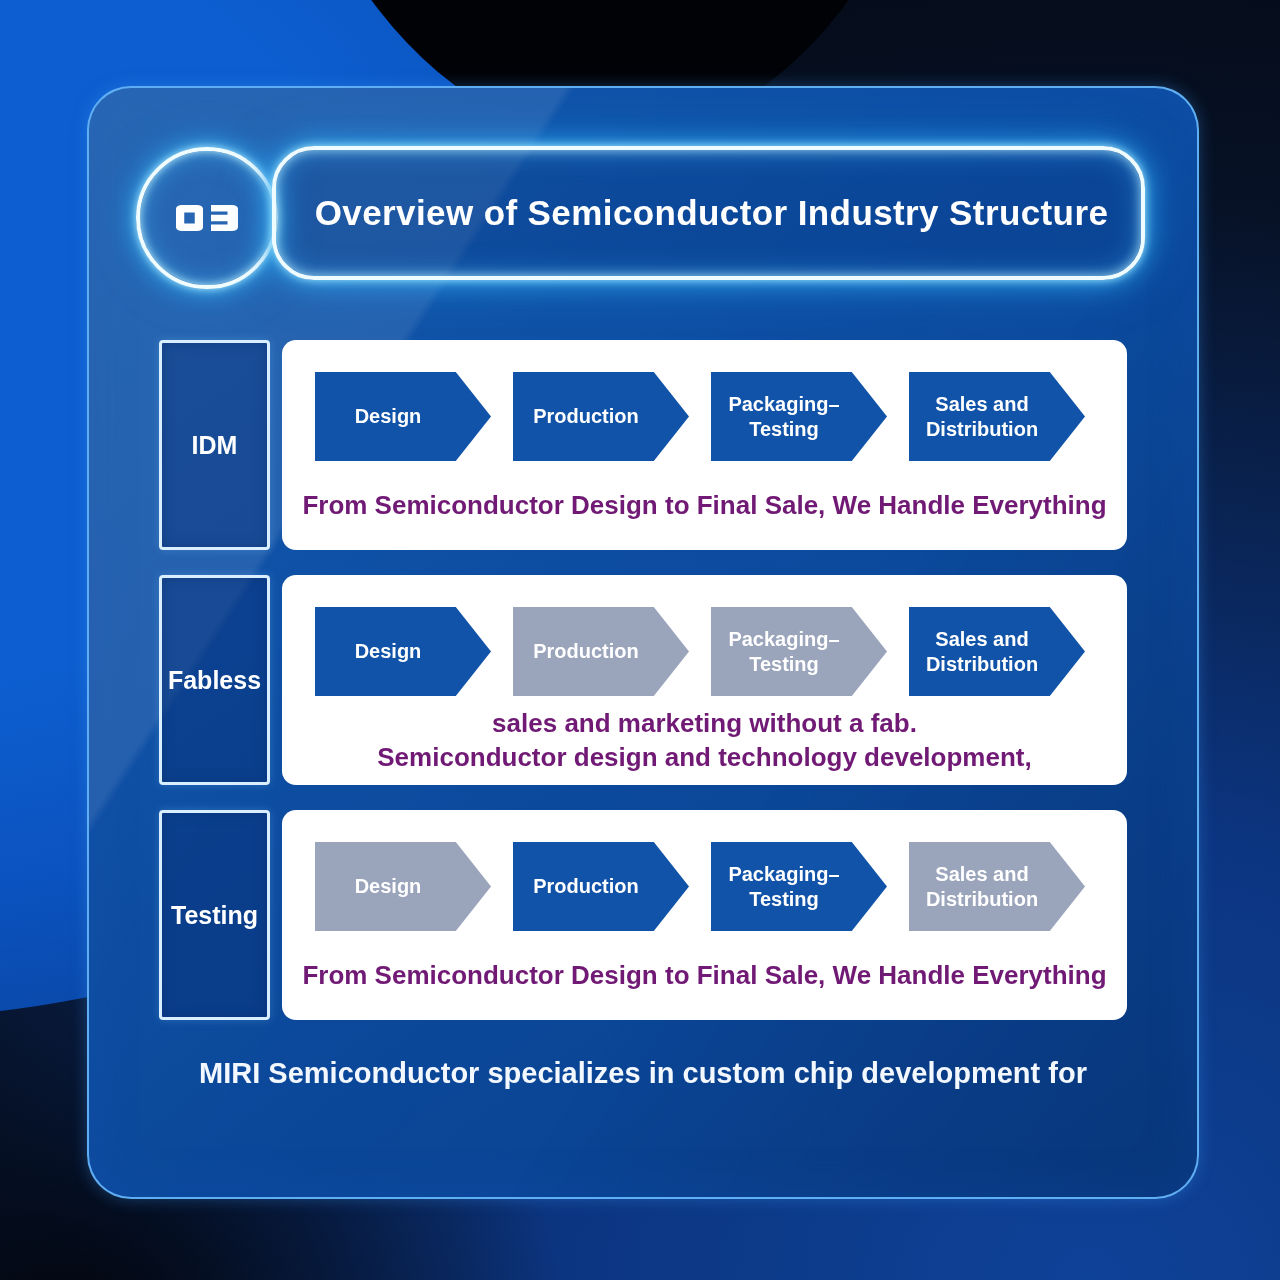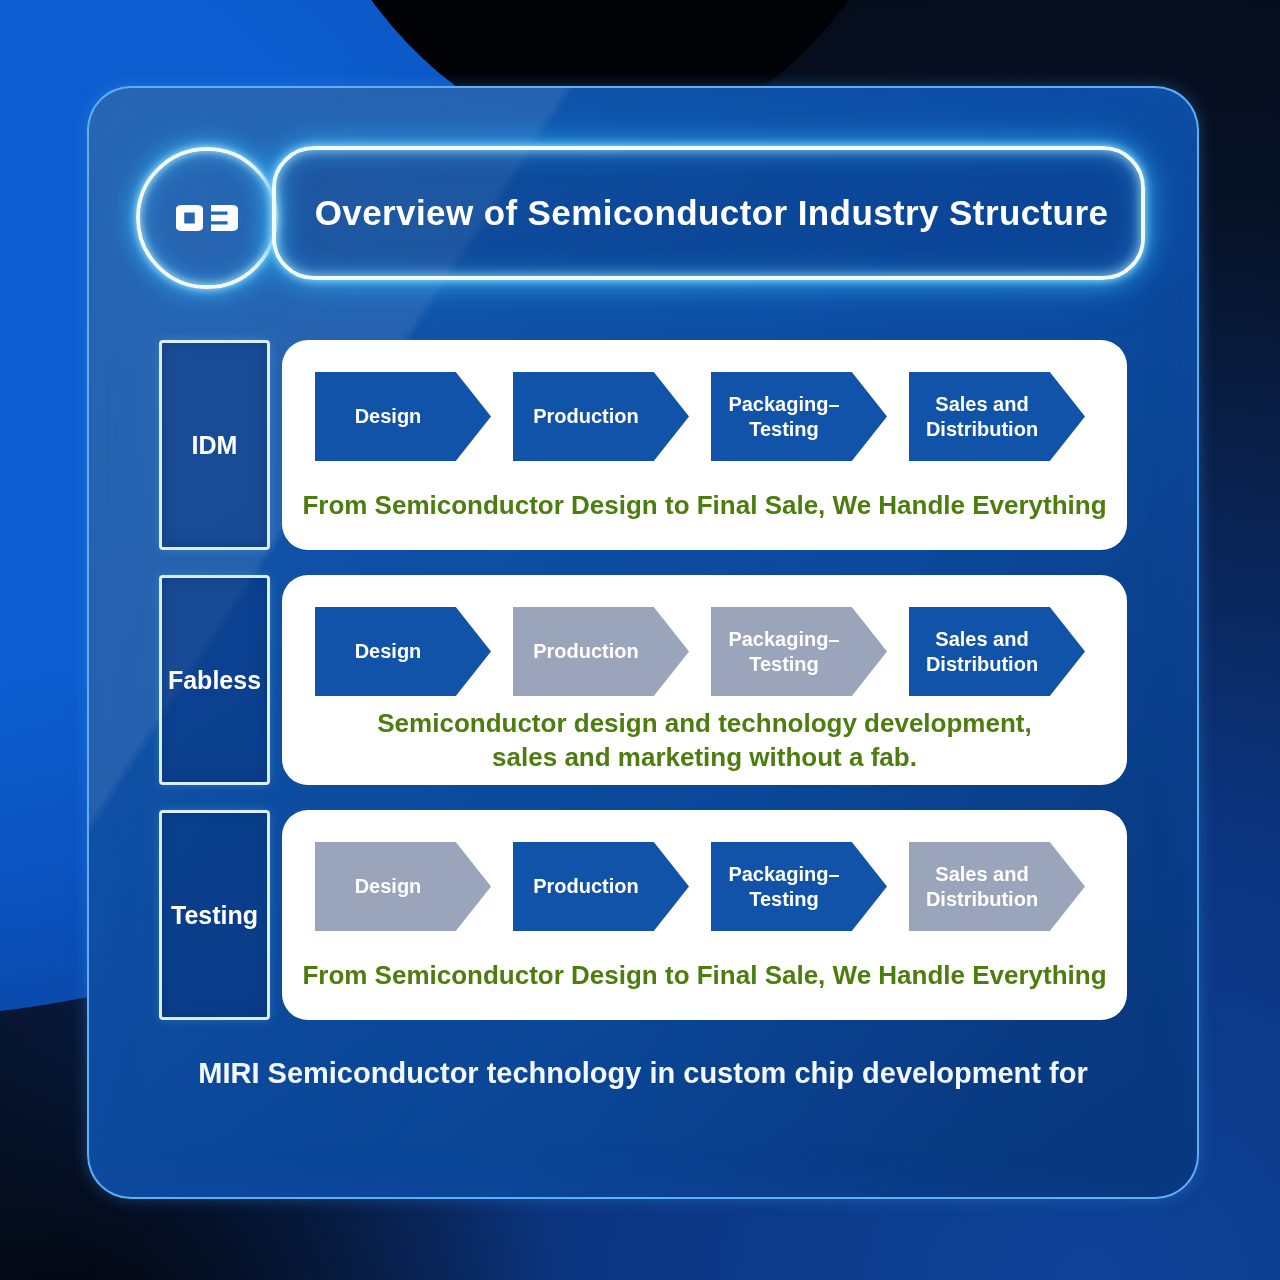--- a/index.html
+++ b/index.html
@@ -61,36 +61,36 @@
   .row-label {
     width:111px; height:210px; box-sizing:border-box; flex:none;
     border:3px solid #d9efff; border-radius:4px;
     background: rgba(5,40,108,0.38);
     display:flex; align-items:center; justify-content:center;
     color:#ffffff; font-size:25px; font-weight:700;
     box-shadow: 0 0 10px rgba(130,205,255,0.25), inset 0 0 12px rgba(10,45,110,0.5);
   }
   .row-card {
     margin-left:12px; width:845px; height:210px; flex:none;
-    background:#ffffff; border-radius:26px;
+    background:#ffffff; border-radius:14px;
     display:flex; flex-direction:column; box-sizing:border-box;
   }
   .chevrons { display:flex; gap:22px; margin:32px 0 0 33px; }
   .chevron {
     width:176px; height:89px; flex:none; box-sizing:border-box;
     clip-path: polygon(0 0, 80% 0, 100% 50%, 80% 100%, 0 100%);
     display:flex; flex-direction:column; align-items:center; justify-content:center;
     padding-right:30px; color:#ffffff; font-size:20px; font-weight:700;
     line-height:1.25; text-align:center;
   }
   .chevron.active   { background:#1153a8; }
   .chevron.inactive { background:#9aa4bb; }
   .caption {
     flex:1; display:flex; flex-direction:column; align-items:center; justify-content:center;
-    color:#4d7c0f; font-size:26px; font-weight:700; line-height:1.28; text-align:center;
+    color:#701a75; font-size:26px; font-weight:700; line-height:1.28; text-align:center;
   }
   
   .footer {
     position:absolute; left:0; right:0; top:966px; text-align:center;
     color:#f3f8ff; font-size:29px; font-weight:600; line-height:1.33;
   }
 </style>
 </head>
 <body>
 
@@ -163,22 +163,22 @@
                 <div>Packaging–</div>
                 <div>Testing</div>
               </div>
 
   <div class="chevron active">
                 <div>Sales and</div>
                 <div>Distribution</div>
               </div>
 </div>
       <div class="caption">
+              <div>sales and marketing without a fab.</div>
               <div>Semiconductor design and technology development,</div>
-              <div>sales and marketing without a fab.</div>
             </div>
     </div>
   </div>
 
   <div class="row">
     <div class="row-label">
             <span>Testing</span>
           </div>
     <div class="row-card">
       <div class="chevrons">
@@ -201,16 +201,16 @@
               </div>
 </div>
       <div class="caption">
               <div>From Semiconductor Design to Final Sale, We Handle Everything</div>
             </div>
     </div>
   </div>
 </div>
 
     <div class="footer">
-      <div>MIRI Semiconductor technology in custom chip development for</div>
+      <div>MIRI Semiconductor specializes in custom chip development for</div>
     </div>
   </div>
 </div>
 
 </body></html>

